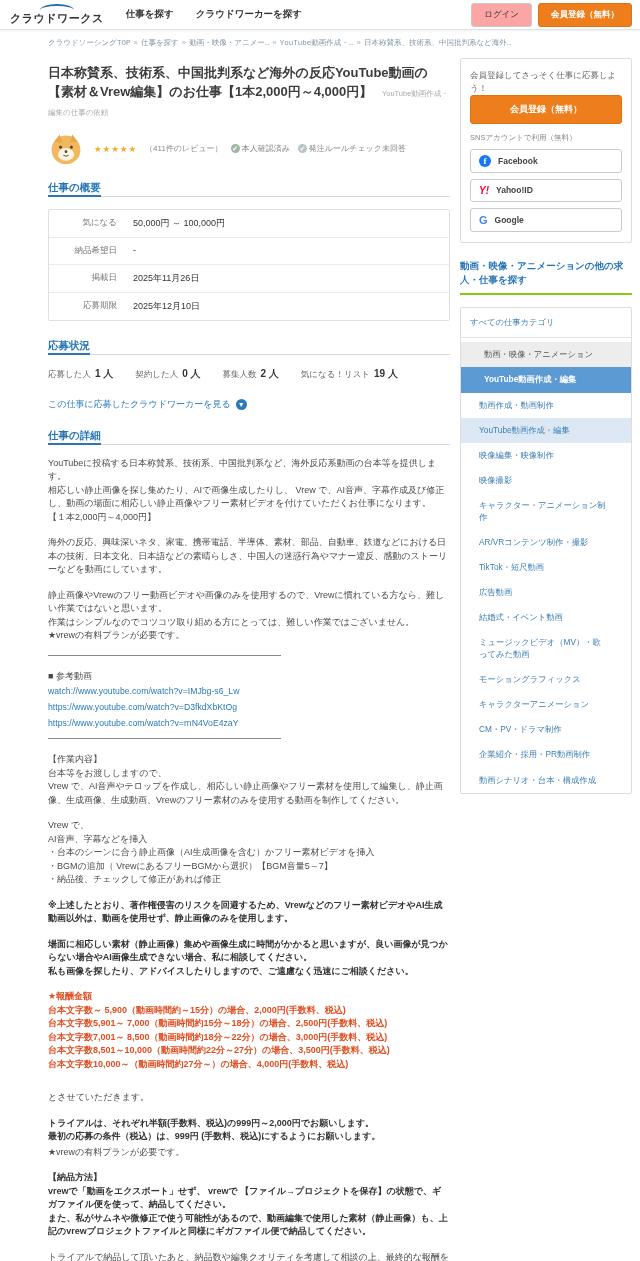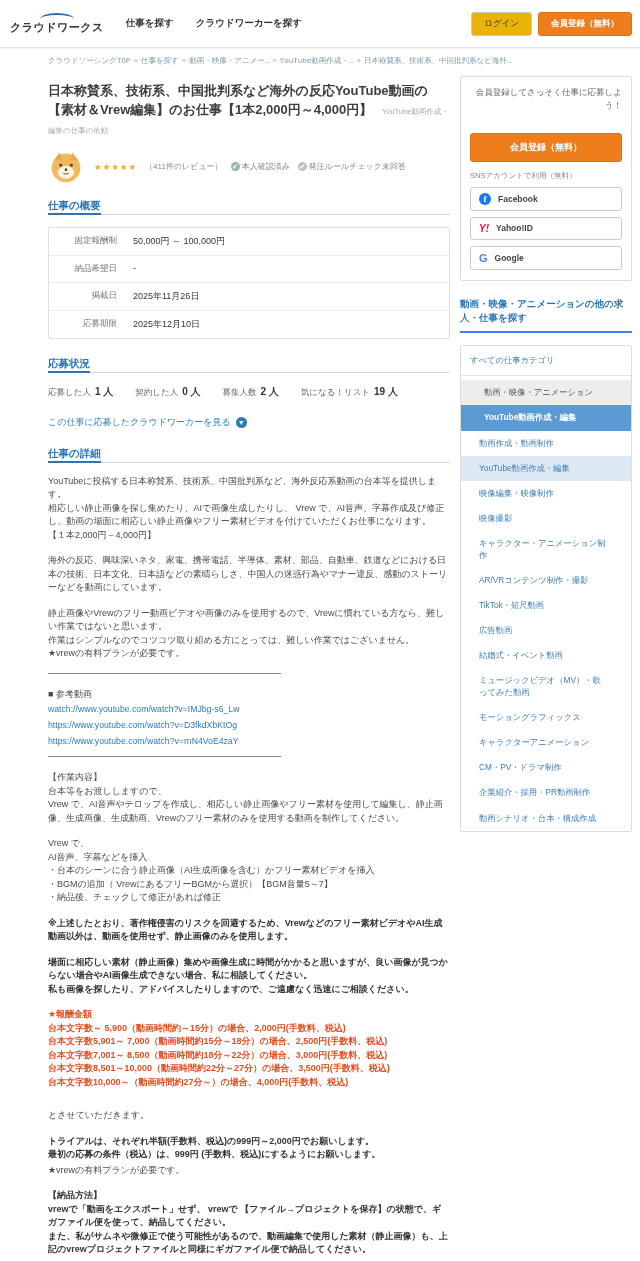--- a/index.html
+++ b/index.html
@@ -1,29 +1,29 @@
 <!DOCTYPE html>
 <html><head>
 <meta charset="utf-8">
 <style>
   * { box-sizing: border-box; margin: 0; padding: 0; }
   html,body { width:640px; background:#fff; font-family:"Liberation Sans","DejaVu Sans",sans-serif; }
   body { height:1261px; overflow:hidden; color:#444; }
   a { text-decoration:none; }
 
   
-  .topbar { display:flex; align-items:center; height:48px; padding:0 8px 0 10px;
+  .topbar { display:flex; align-items:center; height:30px; padding:0 8px 0 10px;
             border-bottom:1px solid #e2e2e2; box-shadow:0 1px 2px rgba(0,0,0,.06); background:#fff; }
   .logo { display:flex; flex-direction:column; align-items:center; margin-right:22px; cursor:pointer; }
   .logo-swoosh { width:34px; height:6px; border-top:2px solid #2e6bb0; border-radius:50% 50% 0 0 / 100% 100% 0 0; margin-bottom:1px; }
   .logo-text { font-size:11px; font-weight:bold; color:#333; letter-spacing:0.5px; }
   .top-nav { display:flex; gap:22px; font-size:9.5px; font-weight:bold; color:#333; }
   .top-nav a { color:#333; }
   .top-spacer { flex:1; }
-  .btn-login { font-size:8.5px; color:#333; background:#eab308; border:1px solid #c9c9c9; border-radius:3px;
+  .btn-login { font-size:8.5px; color:#333; background:#fca5a5; border:1px solid #c9c9c9; border-radius:3px;
                padding:5px 12px; margin-right:6px; cursor:pointer; }
   .btn-signup-top { font-size:8.5px; color:#fff; background:#ee7d1b; border:1px solid #e07413; border-radius:3px;
                font-weight:bold; padding:5px 12px; cursor:pointer; }
 
   
   .breadcrumb { padding:8px 10px 4px 48px; font-size:7.5px; color:#90a0ad;font-family:Liberation Mono, monospace; }
   .breadcrumb a { color:#8196a8; }
   .crumb-sep { margin:0 3px; color:#aab6bf; }
 
   
@@ -67,34 +67,34 @@
   .detail-body { font-size:9px; color:#4a4a4a; line-height:1.5; }
   .dpar { white-space:pre-line; margin:0 0 12px; }
   .dpar.b { font-weight:bold; color:#333; }
   .dpar.r { font-weight:bold; color:#e04f22; margin-bottom:20px; }
   .dpar.tight { margin-bottom:2px; }
   .dlink { display:block; color:#2b7bb9; margin:0 0 3px; font-size:8.7px; }
   .dsep { border-top:1px solid #8a8a8a; width:58%; margin:8px 0 14px; }
 
   
   .signup-box { border:1px solid #ddd; border-radius:2px; padding:10px 9px; margin-bottom:16px; background:#fff; }
-  .signup-cta { font-size:8.5px; color:#666; text-align:right; line-height:1.5; margin-bottom:20px;font-family:Liberation Mono, monospace; }
+  .signup-cta { font-size:8.5px; color:#666; text-align:left; line-height:1.5; margin-bottom:0; }
   .btn-signup-side { display:block; width:100%; background:#ee7d1b; border:1px solid #e07413; color:#fff;
                      font-weight:bold; font-size:9px; padding:7px 0; border-radius:3px; text-align:center; cursor:pointer; margin-bottom:9px; }
   .sns-label { font-size:7.5px; color:#888; margin-bottom:6px; }
   .sns-btn { display:flex; align-items:center; gap:7px; width:100%; background:#fff; border:1px solid #ccc;
              border-radius:3px; padding:5px 8px; margin-bottom:6px; font-size:8.5px; font-weight:bold; color:#444; cursor:pointer; }
   .sns-btn:last-child { margin-bottom:0; }
   .ic-fb { display:inline-block; width:12px; height:12px; border-radius:50%; background:#1877f2; color:#fff;
            font-size:9px; font-weight:bold; text-align:center; line-height:12px; font-family:"Liberation Serif",serif; }
   .ic-yh { color:#ff0033; font-weight:bold; font-size:10px; font-style:italic; }
   .ic-gg { color:#4285f4; font-weight:bold; font-size:11px; }
 
   .side-h { font-size:9.5px; font-weight:bold; color:#2675b6; line-height:1.5; padding-bottom:6px;
-            border-bottom:2px solid #3b82f6; margin-bottom:12px; }
+            border-bottom:2px solid #84cc16; margin-bottom:12px; }
   .cat-box { border:1px solid #ddd; border-radius:2px; font-size:8.3px; background:#fff; }
   .cat { padding:7px 23px; color:#3d7eb4; line-height:1.35; cursor:pointer; }
   .cat.all { border-bottom:1px solid #e4e4e4; padding:9px; margin-bottom:4px; }
   .cat.parent { background:#ededed; color:#555; }
   .cat.selected { background:#5b9ad2; color:#fff; font-weight:bold; }
   .cat.child { padding-left:18px; }
   .cat.child-active { padding-left:18px; background:#dce9f5; }
 </style>
 </head>
 <body>
@@ -143,21 +143,21 @@
             <span class="badge ok"><span class="ck">✔</span><span>本人確認済み</span></span>
             <span class="badge"><span class="ck">✔</span><span>発注ルールチェック未回答</span></span>
           </div>
         </div>
       </div>
 
       <div class="sec">
         <div class="sec-h"><span>仕事の概要</span></div>
         <div class="ov-table" id="ov-table">
             <div class="ov-row">
-              <div class="ov-label">固定報酬制</div>
+              <div class="ov-label">気になる</div>
               <div class="ov-value">50,000円 ～ 100,000円</div>
             </div>
             <div class="ov-row">
               <div class="ov-label">納品希望日</div>
               <div class="ov-value">-</div>
             </div>
             <div class="ov-row">
               <div class="ov-label">掲載日</div>
               <div class="ov-value">2025年11月26日</div>
             </div>

